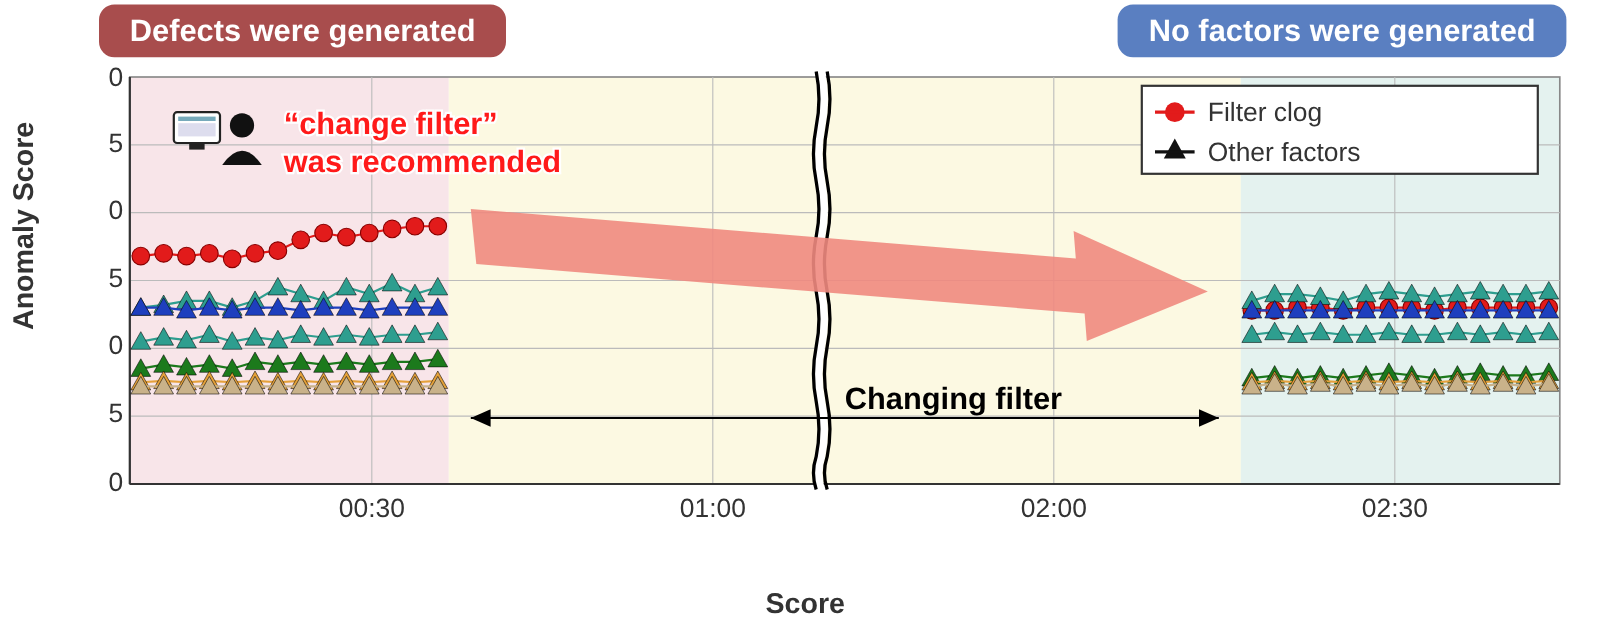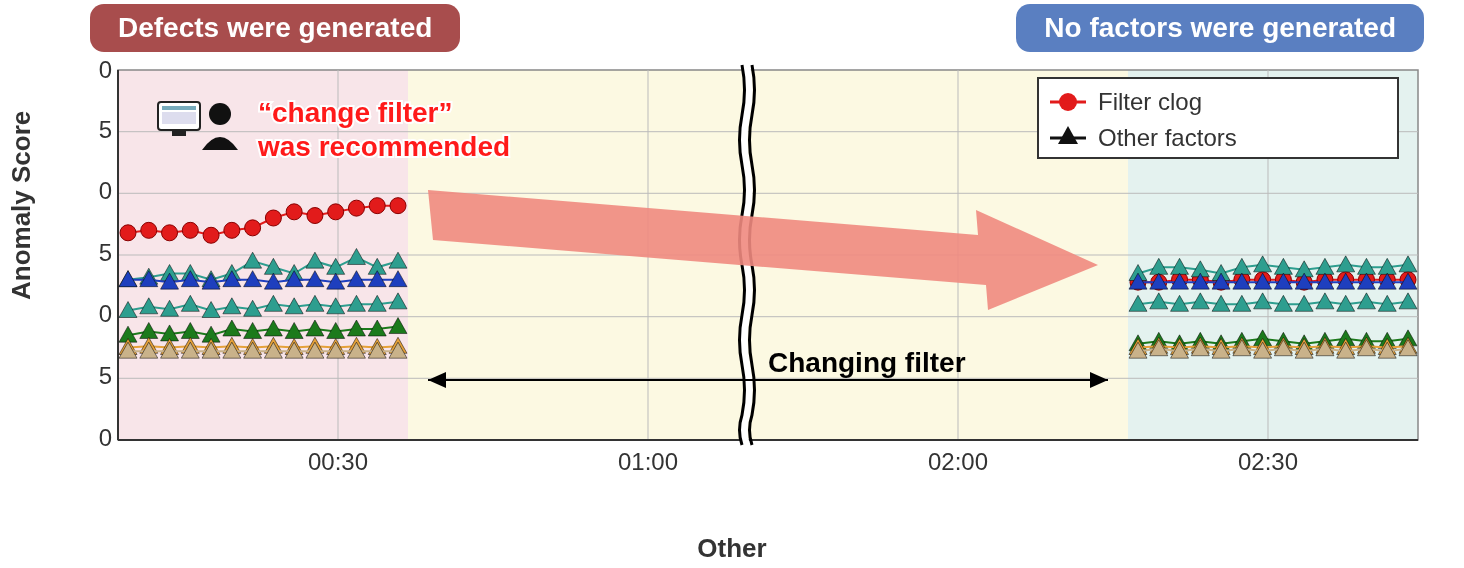--- a/index.html
+++ b/index.html
@@ -73,21 +73,21 @@
     paint-order: stroke fill;
   }
   .big-arrow { fill: #EF8A80; opacity: 0.9; }
 </style>
 </head>
 <body>
 
 <div class="banner banner-left">Defects were generated</div>
 <div class="banner banner-right">No factors were generated</div>
 <div class="yaxis-label">Anomaly Score</div>
-<div class="xaxis-label">Other</div>
+<div class="xaxis-label">Score</div>
 
 <div class="plot-wrap">
 <svg class="plot" viewBox="0 0 1330 440">
 
   <rect class="band-left" x="20" y="10" width="290" height="370"></rect>
   <rect class="band-mid" x="310" y="10" width="720" height="370"></rect>
   <rect class="band-right" x="1030" y="10" width="290" height="370"></rect>
   <rect class="region-border" x="20" y="10" width="1300" height="370"></rect>
 
   <g>

